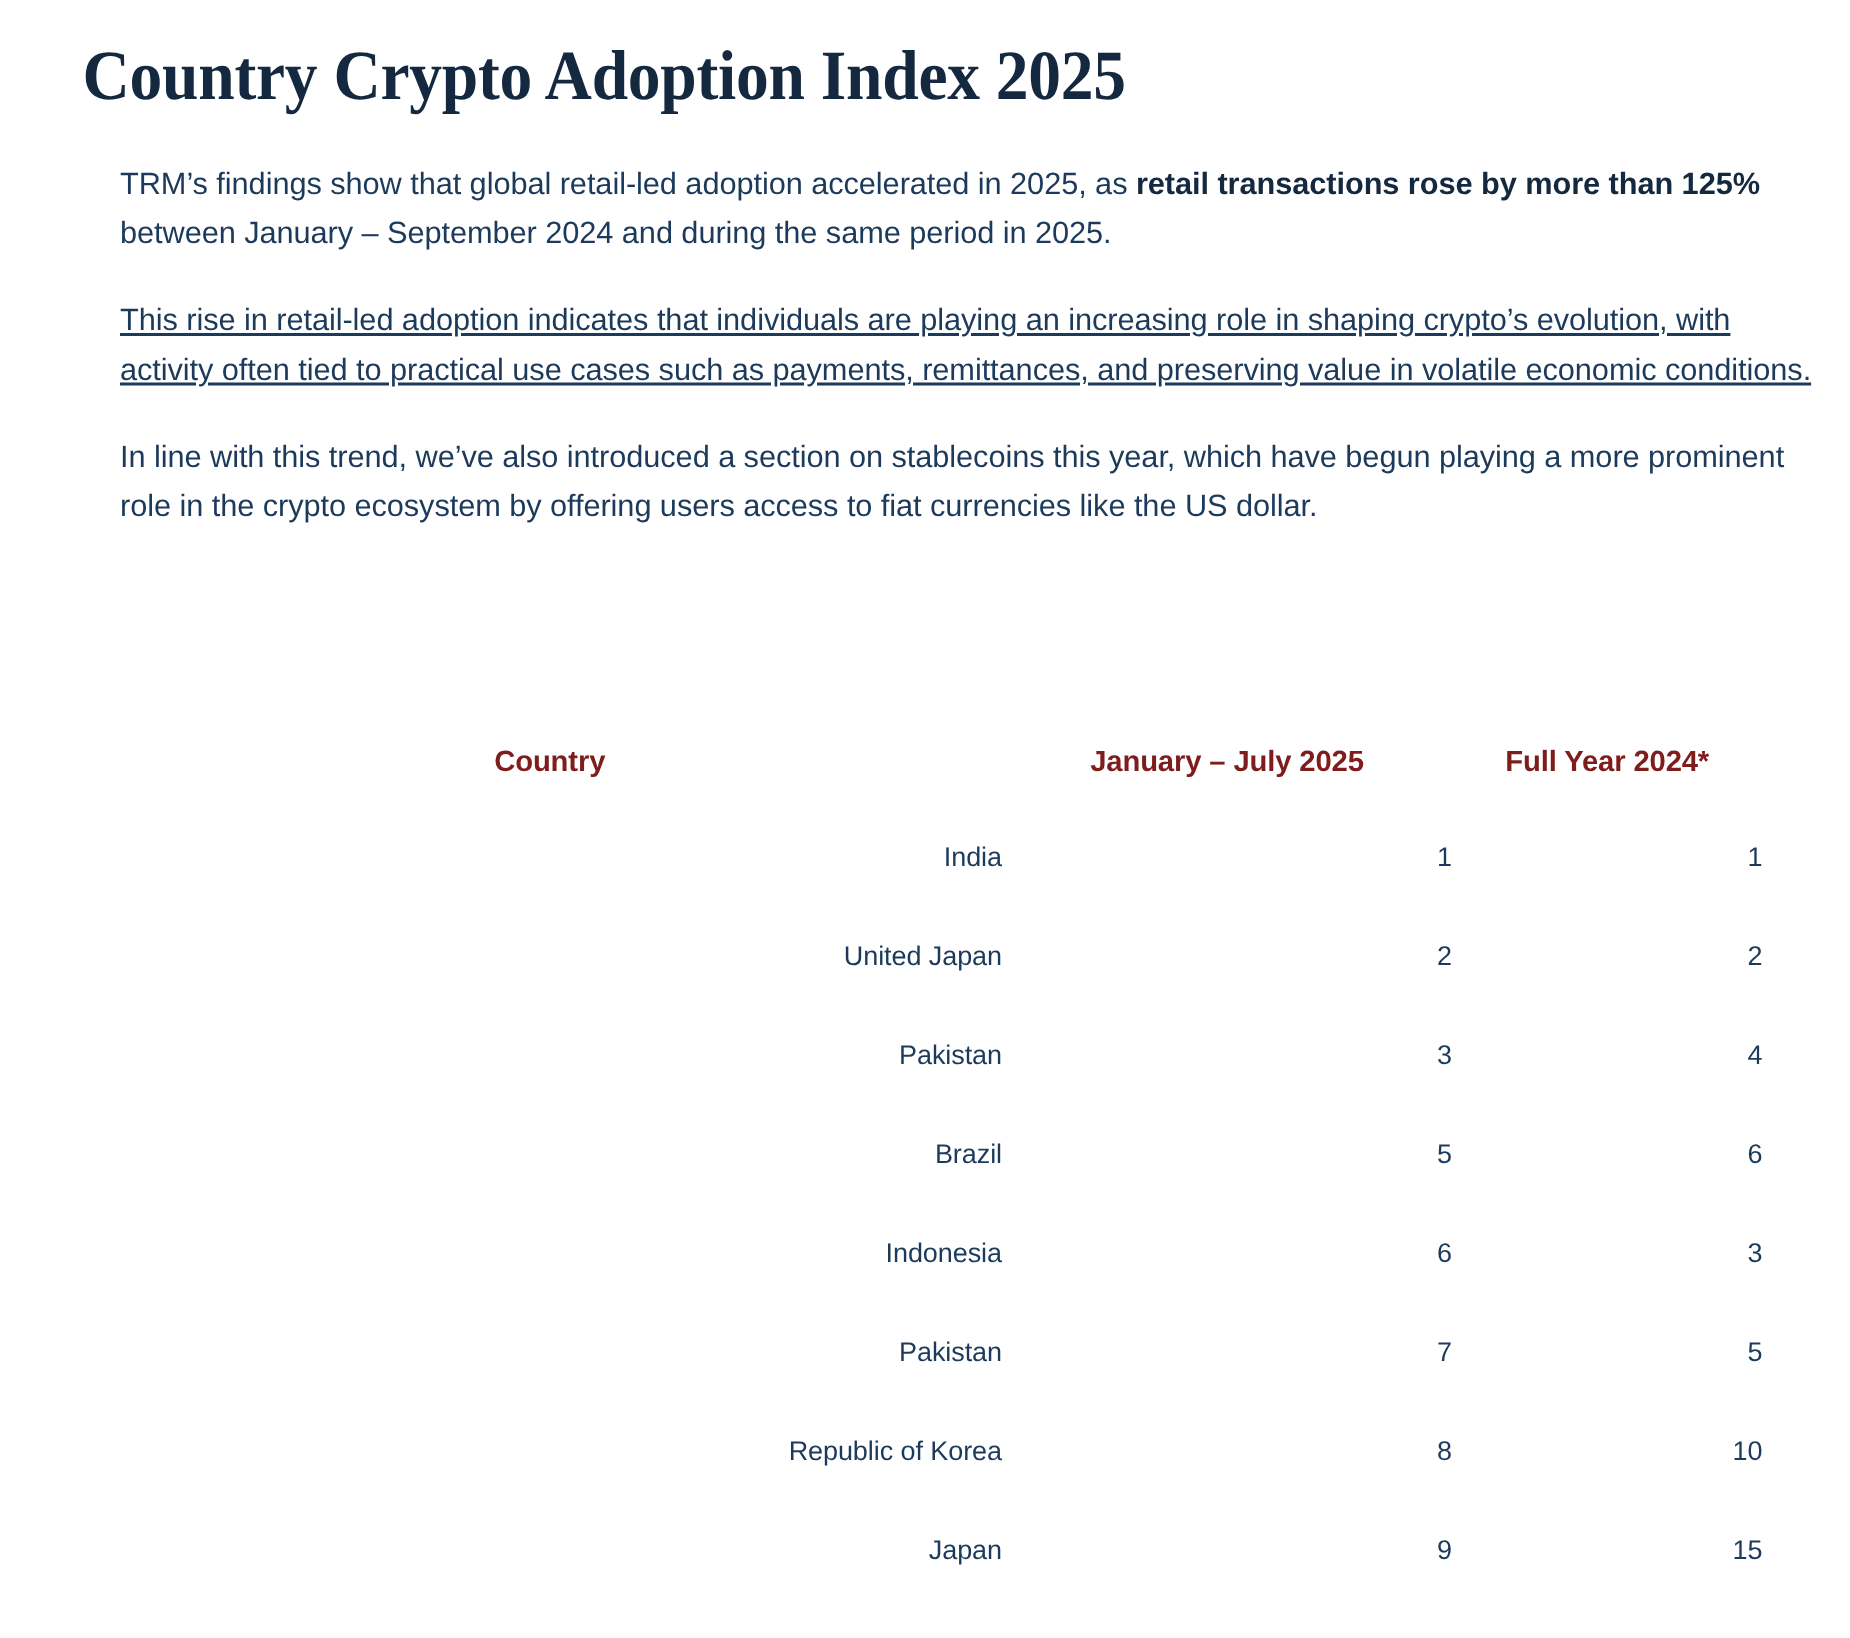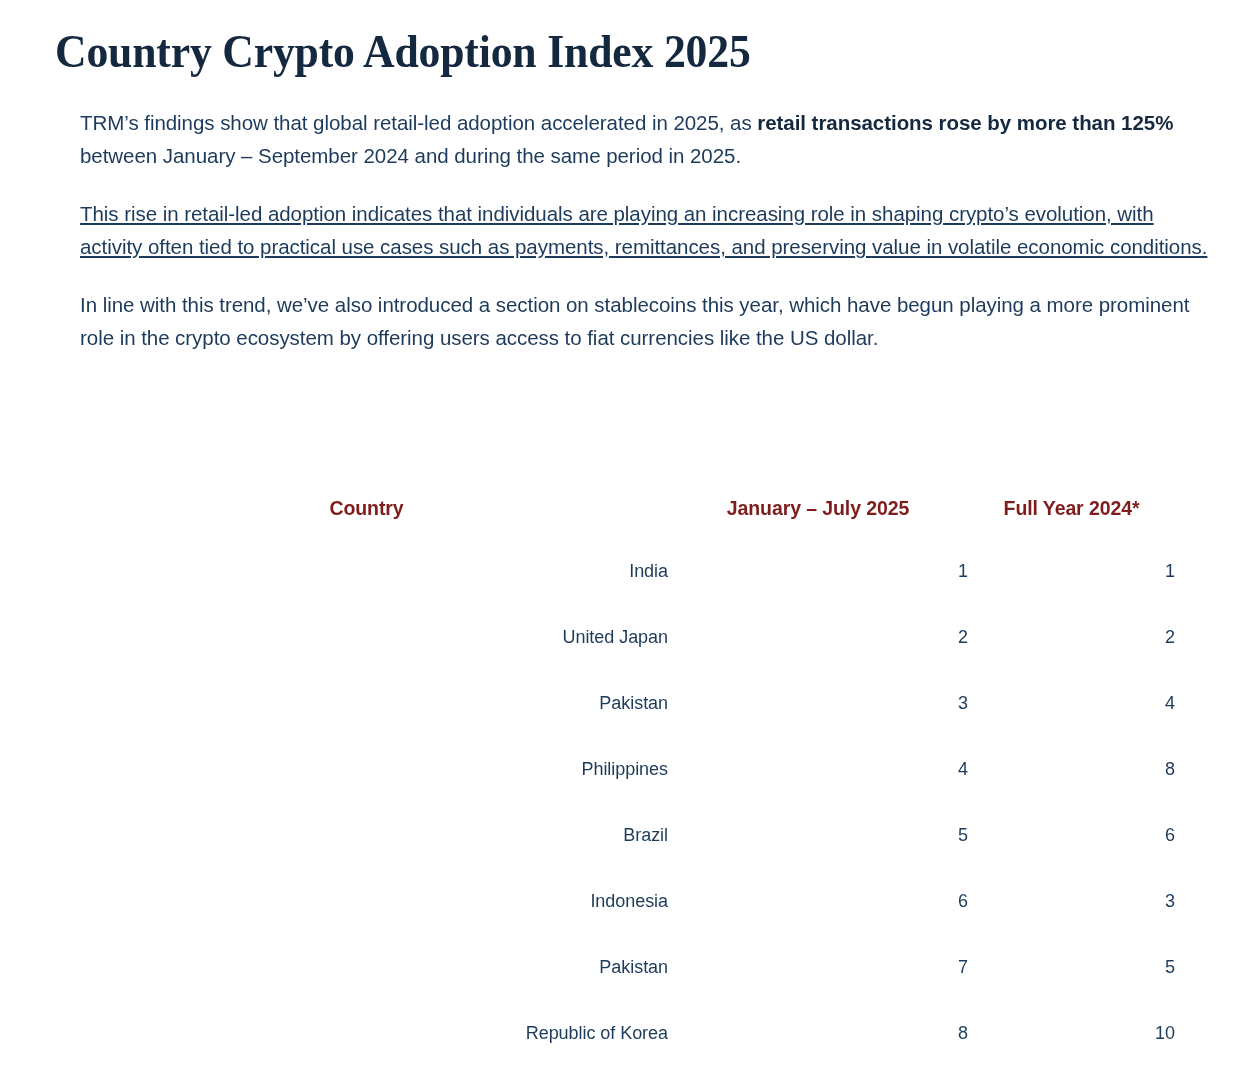--- a/index.html
+++ b/index.html
@@ -140,25 +140,20 @@
           <td>United Japan</td>
           <td>2</td>
           <td>2</td>
         </tr>
         <tr>
           <td>Pakistan</td>
           <td>3</td>
           <td>4</td>
         </tr>
         <tr>
-          <td>Philippines</td>
-          <td>4</td>
-          <td>8</td>
-        </tr>
-        <tr>
           <td>Brazil</td>
           <td>5</td>
           <td>6</td>
         </tr>
         <tr>
           <td>Indonesia</td>
           <td>6</td>
           <td>3</td>
         </tr>
         <tr>

